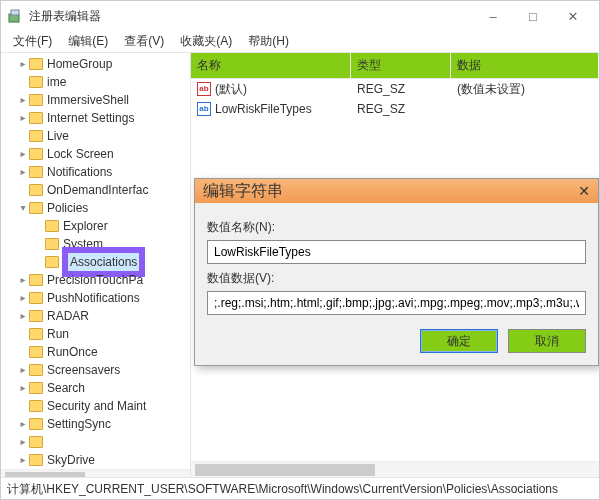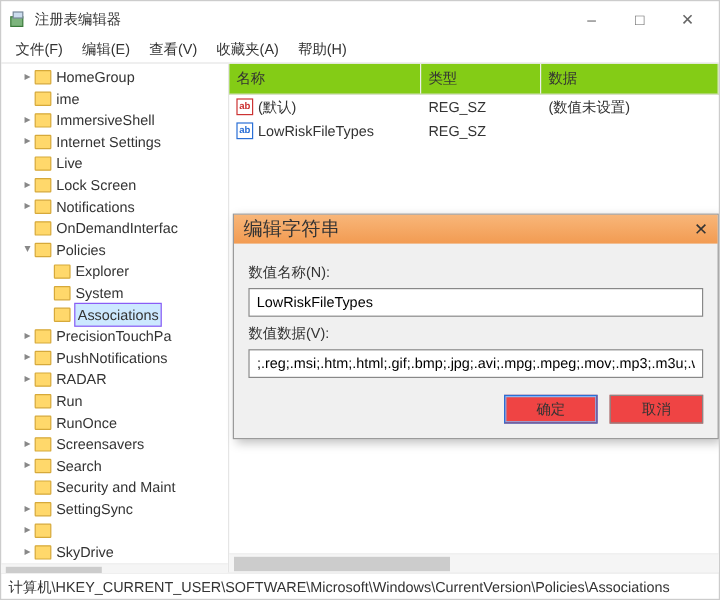--- a/index.html
+++ b/index.html
@@ -13,21 +13,21 @@
   .menubar { height:22px; display:flex; align-items:center; padding:0 4px; border-bottom:1px solid #e5e5e5; }
   .menu-item { padding:2px 8px; }
   .content { flex:1; display:flex; position:relative; overflow:hidden; }
   .tree-pane { width:190px; overflow:auto; border-right:1px solid #e5e5e5; padding:2px 0; }
   .tree ul { list-style:none; margin:0; padding-left:16px; }
   .tree li { line-height:18px; white-space:nowrap; }
   .tree .row { display:flex; align-items:center; height:18px; }
   .tree .arrow { width:12px; text-align:center; color:#888; font-size:10px; display:inline-block; }
   .tree .folder { width:14px; height:12px; background:#ffd86b; border:1px solid #d6a93a; border-radius:1px; margin-right:4px; display:inline-block; }
   .tree .label {}
-  .tree .sel { background:#cce8ff; border:1px solid #8b5cf6; padding:0 2px; margin-left:-1px; }
+  .tree .sel { background:#cce8ff; border:6px solid #8b5cf6; padding:0 2px; margin-left:-1px; }
   .list-pane { flex:1; overflow:auto; }
   .list-header { display:flex; border-bottom:1px solid #e5e5e5; background:#84cc16; }
   .list-header .col { padding:4px 6px; border-right:1px solid #eee; font-weight:400; }
   .list-row { display:flex; align-items:center; height:20px; }
   .list-row .cell { padding:0 6px; white-space:nowrap; }
   .c-name { width:160px; display:flex; align-items:center; }
   .c-type { width:100px; }
   .ico-str { width:14px; height:14px; background:#fff; border:1px solid #c33; color:#c33; font-size:8px; line-height:12px; text-align:center; margin-right:4px; font-weight:bold; }
   .ico-str.blue { border-color:#2a6fd6; color:#2a6fd6; }
   .statusbar { height:22px; border-top:1px solid #e5e5e5; padding:2px 6px; line-height:18px; white-space:nowrap; overflow:hidden; }
@@ -35,21 +35,21 @@
   .hscroll .thumb { position:absolute; top:2px; height:12px; background:#ccc; }
   
   .dialog { position:absolute; left:193px; top:125px; width:405px; border:1px solid #9a9a9a; background:#f0f0f0; box-shadow:3px 3px 8px rgba(0,0,0,.25); }
   .dlg-title { height:24px; background:#f4a460; background:linear-gradient(#f8b679,#f29b52); display:flex; align-items:center; padding:0 8px; color:#333; }
   .dlg-title .t { flex:1; font-size:16px; }
   .dlg-close { font-size:14px; }
   .dlg-body { padding:10px 12px 4px; }
   .field-label { margin:6px 0 4px; }
   .field-input { width:100%; height:24px; border:1px solid #888; background:#fff; padding:0 6px; font-family:inherit; font-size:12px; }
   .dlg-buttons { display:flex; justify-content:flex-end; gap:10px; padding:10px 12px 12px; }
-  .btn { width:78px; height:24px; border:1px solid #888; background:#ef4444; text-align:center; line-height:22px; }
+  .btn { width:78px; height:24px; border:1px solid #888; background:#84cc16; text-align:center; line-height:22px; }
   .btn.primary { border-color:#2a6fd6; box-shadow:inset 0 0 0 1px #87b6f4; }
 </style>
 </head>
 <body>
 
 <div class="window">
   <div class="titlebar">
     <span class="title-icon">
       <svg width="14" height="14" viewBox="0 0 14 14">
           <rect x="1" y="5" width="10" height="8" fill="#7db47d" stroke="#3a7a3a"></rect>

